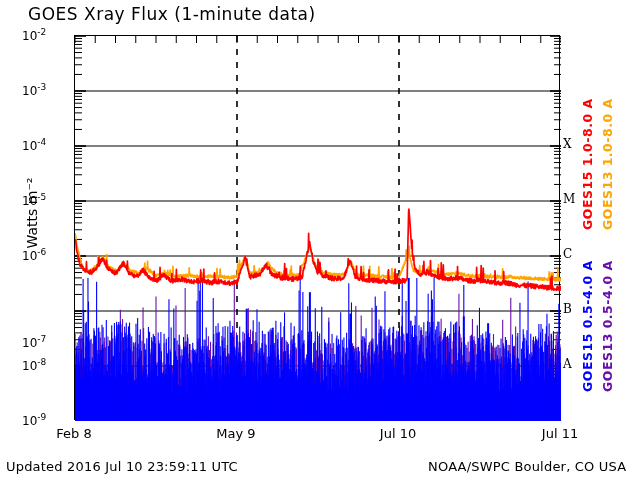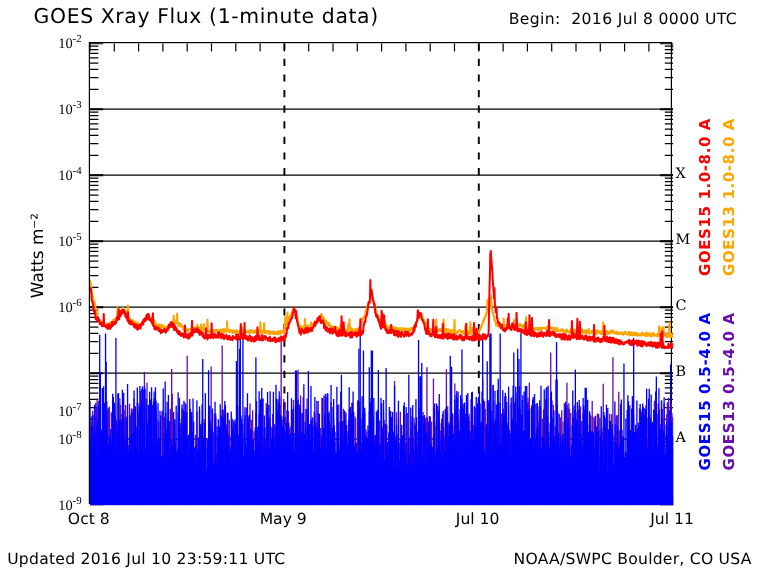--- a/index.html
+++ b/index.html
@@ -18,38 +18,37 @@
 
   #xlabel{left:265px;top:441px;font-size:12px;}
 
   #updated{left:6px;top:459px;font-size:13px;letter-spacing:.2px;}
   #credit{left:428px;top:459px;font-size:13px;letter-spacing:.2px;}
 
   
   #plot{position:absolute;left:74px;top:35px;width:486px;height:385px;
         border:1px solid #000;box-sizing:border-box;background:#fff;}
   #svgwrap{position:absolute;left:0;top:0;width:100%;height:100%;}
-  .ytl{position:absolute;font-size:12px;text-align:right;width:46px;font-family:Liberation Serif, serif;}
+  .ytl{position:absolute;font-size:12px;width:46px;}
   .ytl sup{font-size:9px;vertical-align:super;}
 
   .xtl{position:absolute;font-size:13px;text-align:center;width:70px;}
 
   .cls{position:absolute;font-size:12px;font-family:"DejaVu Serif",serif;}
 
   .legend{position:absolute;font-size:12.5px;writing-mode:vertical-rl;
           transform:rotate(180deg);letter-spacing:.5px;font-weight:bold;
           white-space:pre;}
 </style>
 </head>
 <body>
 
 <div id="stage">
 
   <div class="txt" id="title">GOES Xray Flux (1-minute data)</div>
-  <div class="txt" id="begin">Begin:  2016 Jul 8 0000 UTC</div>
 
   <div id="ylabel">Watts m⁻²</div>
 
   <div class="txt" id="updated">Updated 2016 Jul 10 23:59:11 UTC</div>
   <div class="txt" id="credit">NOAA/SWPC Boulder, CO USA</div>
 
   <div id="plot">
     <div id="svgwrap"><svg width="486" height="385" viewBox="0 0 486 385">
           <line x1="0" y1="55" x2="486" y2="55" stroke="#000" stroke-width="1"></line>
           <line x1="0" y1="110" x2="486" y2="110" stroke="#000" stroke-width="1"></line>
@@ -2058,21 +2057,21 @@
       <div class="ytl" style="left: 22px; top: 27px;">10<sup>-2</sup></div>
       <div class="ytl" style="left: 22px; top: 82px;">10<sup>-3</sup></div>
       <div class="ytl" style="left: 22px; top: 137px;">10<sup>-4</sup></div>
       <div class="ytl" style="left: 22px; top: 192px;">10<sup>-5</sup></div>
       <div class="ytl" style="left: 22px; top: 247px;">10<sup>-6</sup></div>
       <div class="ytl" style="left: 22px; top: 302px; margin-top: 32px;">10<sup>-7</sup></div>
       <div class="ytl" style="left: 22px; top: 357px;">10<sup>-8</sup></div>
       <div class="ytl" style="left: 22px; top: 412px;">10<sup>-9</sup></div>
     </div>
   <div id="xlabels">
-      <div class="xtl" style="left: 39px; top: 426px;">Oct 8</div>
+      <div class="xtl" style="left: 39px; top: 426px;">Feb 8</div>
       <div class="xtl" style="left: 201px; top: 426px;">May 9</div>
       <div class="xtl" style="left: 363px; top: 426px;">Jul 10</div>
       <div class="xtl" style="left: 525px; top: 426px;">Jul 11</div>
     </div>
   <div id="classlabels">
       <div class="cls" style="left: 563px; top: 136.983px;">X</div>
       <div class="cls" style="left: 563px; top: 191.983px;">M</div>
       <div class="cls" style="left: 563px; top: 246.983px;">C</div>
       <div class="cls" style="left: 563px; top: 301.983px;">B</div>
       <div class="cls" style="left: 563px; top: 356.983px;">A</div>

